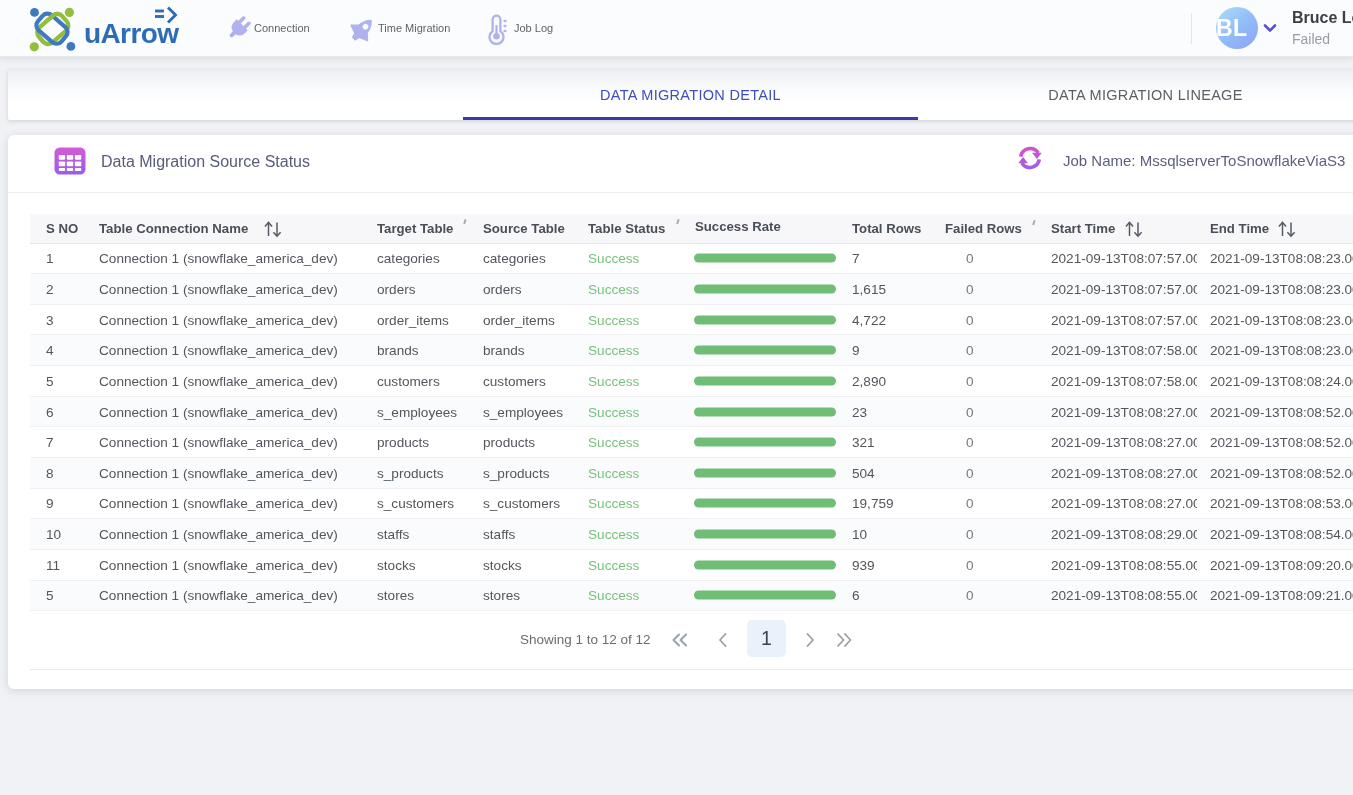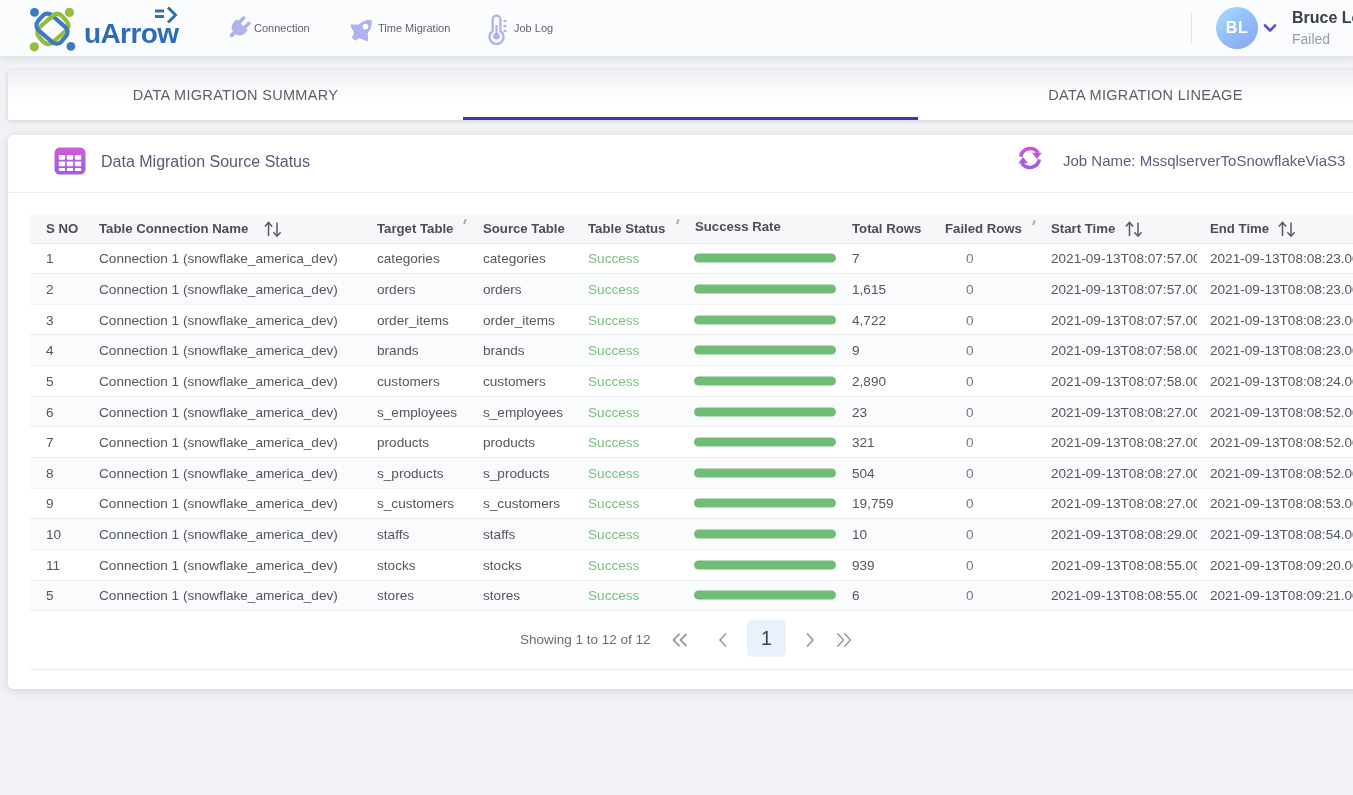--- a/index.html
+++ b/index.html
@@ -5,21 +5,21 @@
 html,body { width:1353px; height:795px; overflow:hidden; }
 body { position:relative; background:#f0f2f5; font-family:"Liberation Sans", sans-serif; }
 .abs { position:absolute; }
 
 #hdr { position:absolute; left:0; top:0; width:1353px; height:57px; background:#fbfcfe;
   border-bottom:1px solid #e7e9ed; box-shadow:0 2px 6px rgba(120,130,150,.18); z-index:5; }
 .nav { position:absolute; top:0; height:57px; line-height:57px; font-size:11px; color:#5f6368; }
 #hdr .vdiv { position:absolute; left:1191px; top:13px; width:1px; height:31px; background:#e3e5e9; }
 #avatar { position:absolute; left:1216px; top:7px; width:42px; height:42px; border-radius:50%;
   background:linear-gradient(140deg,#a9defb 0%,#93bdf8 50%,#8da1f6 100%);
-  color:#fff; font-weight:bold; font-size:16px; text-align:center; line-height:42px; letter-spacing:.5px; }
+  color:#fff; font-weight:bold; font-size:23px; text-align:left; line-height:42px; letter-spacing:.5px; }
 #uname { position:absolute; left:1292px; top:9px; font-size:16px; font-weight:bold; color:#3c4046; white-space:nowrap; }
 #uorg  { position:absolute; left:1292px; top:31px; font-size:14px; color:#989da5; }
 
 #tabs { position:absolute; left:8px; top:70px; width:1365px; height:50px;
   background:linear-gradient(#edeff3 0%, #f9fafb 35%, #ffffff 62%);
   border-radius:2px; box-shadow:0 1px 4px rgba(100,110,130,.25); z-index:4; }
 .tab { position:absolute; top:0; width:455px; height:50px; line-height:51px; text-align:center;
   font-size:14.5px; letter-spacing:.3px; color:#5c6066; }
 #tabline { position:absolute; left:455px; bottom:0; width:455px; height:3px; background:#3a39ac; }
 
@@ -111,21 +111,21 @@
   <div class="vdiv"></div>
   <div id="avatar">BL</div>
   <svg class="abs" style="left:1263px;top:23px" width="14" height="10" viewBox="0 0 14 10">
     <path d="M2 2.5 L7 7.5 L12 2.5" stroke="#5b50d0" stroke-width="2.6" fill="none" stroke-linecap="round" stroke-linejoin="round"></path>
   </svg>
   <div id="uname">Bruce Lee</div>
   <div id="uorg">Failed</div>
 </div>
 
 <div id="tabs">
-  <span class="tab" style="left:0">DATA MIGRATION SUMMARY</span>
+  <span class="tab" style="left:455px;color:#3f4dbe">DATA MIGRATION DETAIL</span>
   <span class="tab" style="left:910px">DATA MIGRATION LINEAGE</span>
   <div id="tabline"></div>
 </div>
 
 <div id="card"></div>
 <div id="cardhead-div"></div>
 
 <svg class="abs" style="left:54px;top:147px;z-index:4" width="32" height="28" viewBox="0 0 31 27">
   <defs>
       <linearGradient id="gpurp" x1="0" y1="0" x2="0" y2="1">

